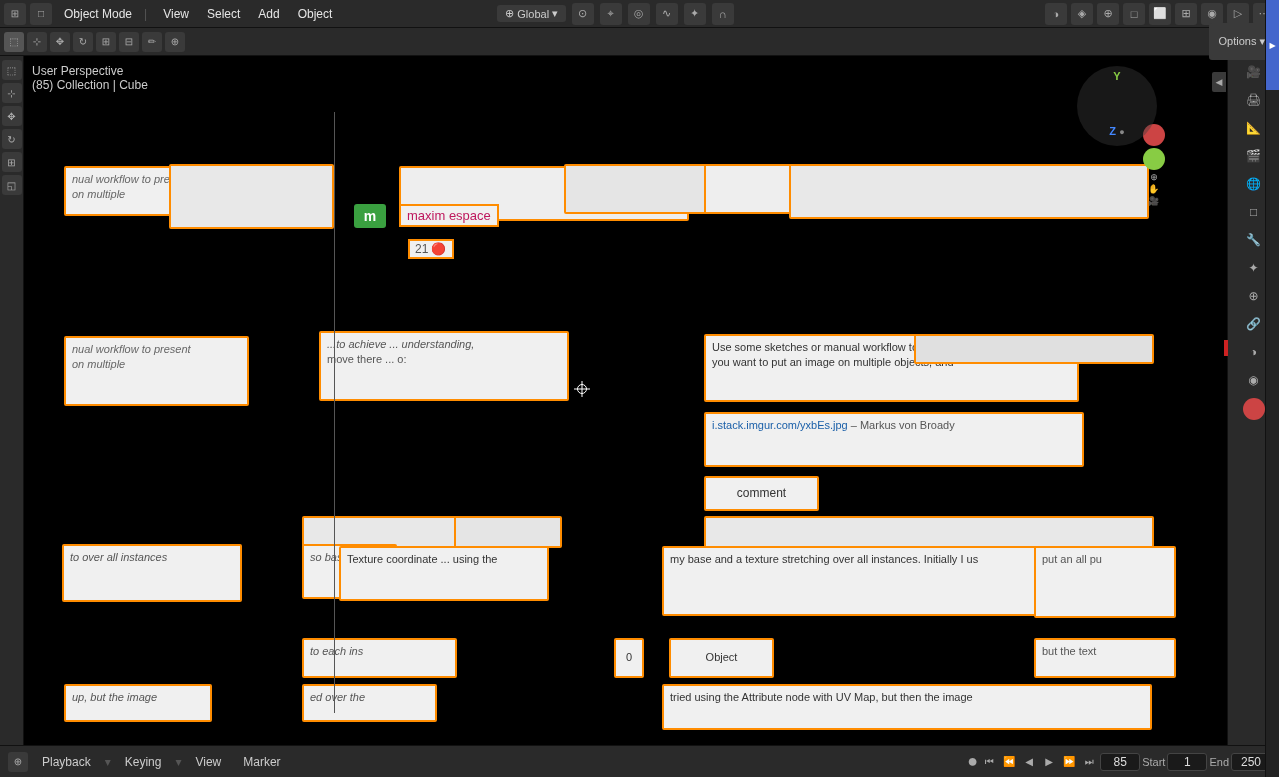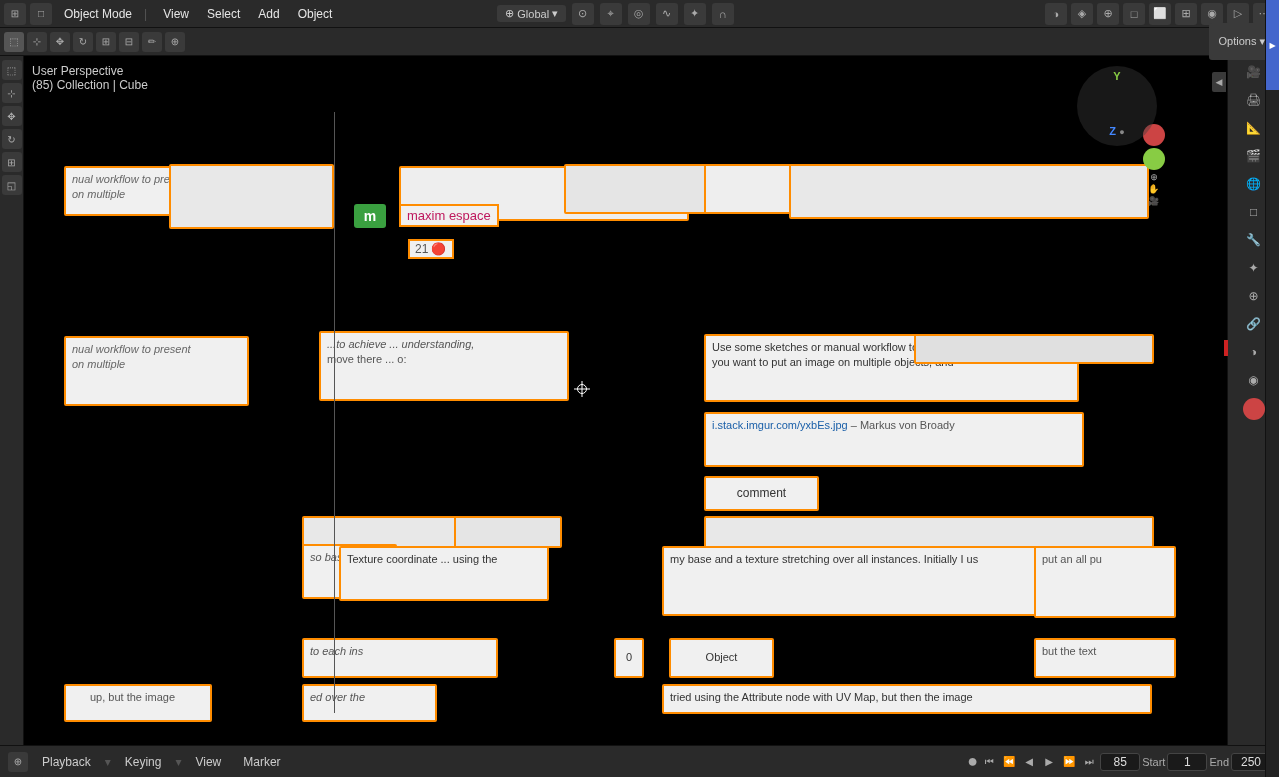--- a/index.html
+++ b/index.html
@@ -479,53 +479,56 @@
   </div>
 
   <div class="paper-element" style="top:420px;left:680px;width:115px;height:35px;text-align:center;display:flex;align-items:center;justify-content:center;">
     <span style="color:#333;font-size:12px;">comment</span>
   </div>
 
   <div class="paper-element" style="top:460px;left:278px;width:200px;height:32px;background:#e8e8e8;"></div>
   <div class="paper-element" style="top:460px;left:430px;width:108px;height:32px;background:#e5e5e5;"></div>
   <div class="paper-element" style="top:460px;left:680px;width:450px;height:32px;background:#e8e8e8;"></div>
 
+  <div class="paper-element" style="top:488px;left:38px;width:180px;height:58px;">
+    <span style="color:#555;font-style:italic;">to over all instances</span>
+  </div>
   <div class="paper-element" style="top:488px;left:278px;width:95px;height:55px;">
     <span style="color:#555;font-style:italic;">so basic</span>
   </div>
   <div class="paper-element" style="top:490px;left:315px;width:210px;height:55px;">
     <span style="color:#333;">Texture coordinate ... using the</span>
   </div>
   <div class="paper-element" style="top:490px;left:638px;width:475px;height:70px;">
     <span style="color:#333;">my base and a texture stretching over all instances. Initially I us</span>
   </div>
   <div class="paper-element" style="top:490px;left:1010px;width:142px;height:72px;">
     <span style="color:#555;">put an all pu</span>
   </div>
 
-  <div class="paper-element" style="top:582px;left:278px;width:196px;height:40px;">
+  <div class="paper-element" style="top:582px;left:278px;width:155px;height:40px;">
     <span style="color:#555;font-style:italic;">to each ins</span>
   </div>
   <div class="paper-element" style="top:582px;left:590px;width:30px;height:40px;display:flex;align-items:center;justify-content:center;">
     <span style="color:#333;">0</span>
   </div>
   <div class="paper-element" style="top:582px;left:645px;width:105px;height:40px;display:flex;align-items:center;justify-content:center;">
     <span style="color:#333;">Object</span>
   </div>
   <div class="paper-element" style="top:582px;left:1010px;width:142px;height:40px;">
     <span style="color:#555;">but the text</span>
   </div>
 
   <div class="paper-element" style="top:628px;left:40px;width:148px;height:38px;">
-    <span style="color:#555;margin-left:18px;">up, but the image</span>
+    <span style="color:#555;font-style:italic;">up, but the image</span>
   </div>
   <div class="paper-element" style="top:628px;left:278px;width:135px;height:38px;">
     <span style="color:#555;font-style:italic;">ed over the</span>
   </div>
-  <div class="paper-element" style="top:628px;left:638px;width:490px;height:30px;">
+  <div class="paper-element" style="top:628px;left:638px;width:490px;height:46px;">
     <span style="color:#333;">tried using the Attribute node with UV Map, but then the image</span>
   </div>
 
   <div id="v-divider"></div>
 
   <div id="crosshair" style="left:548px;top:323px;">
     <div class="crosshair-circle"></div>
     <div class="crosshair-h"></div>
     <div class="crosshair-v"></div>
   </div>

